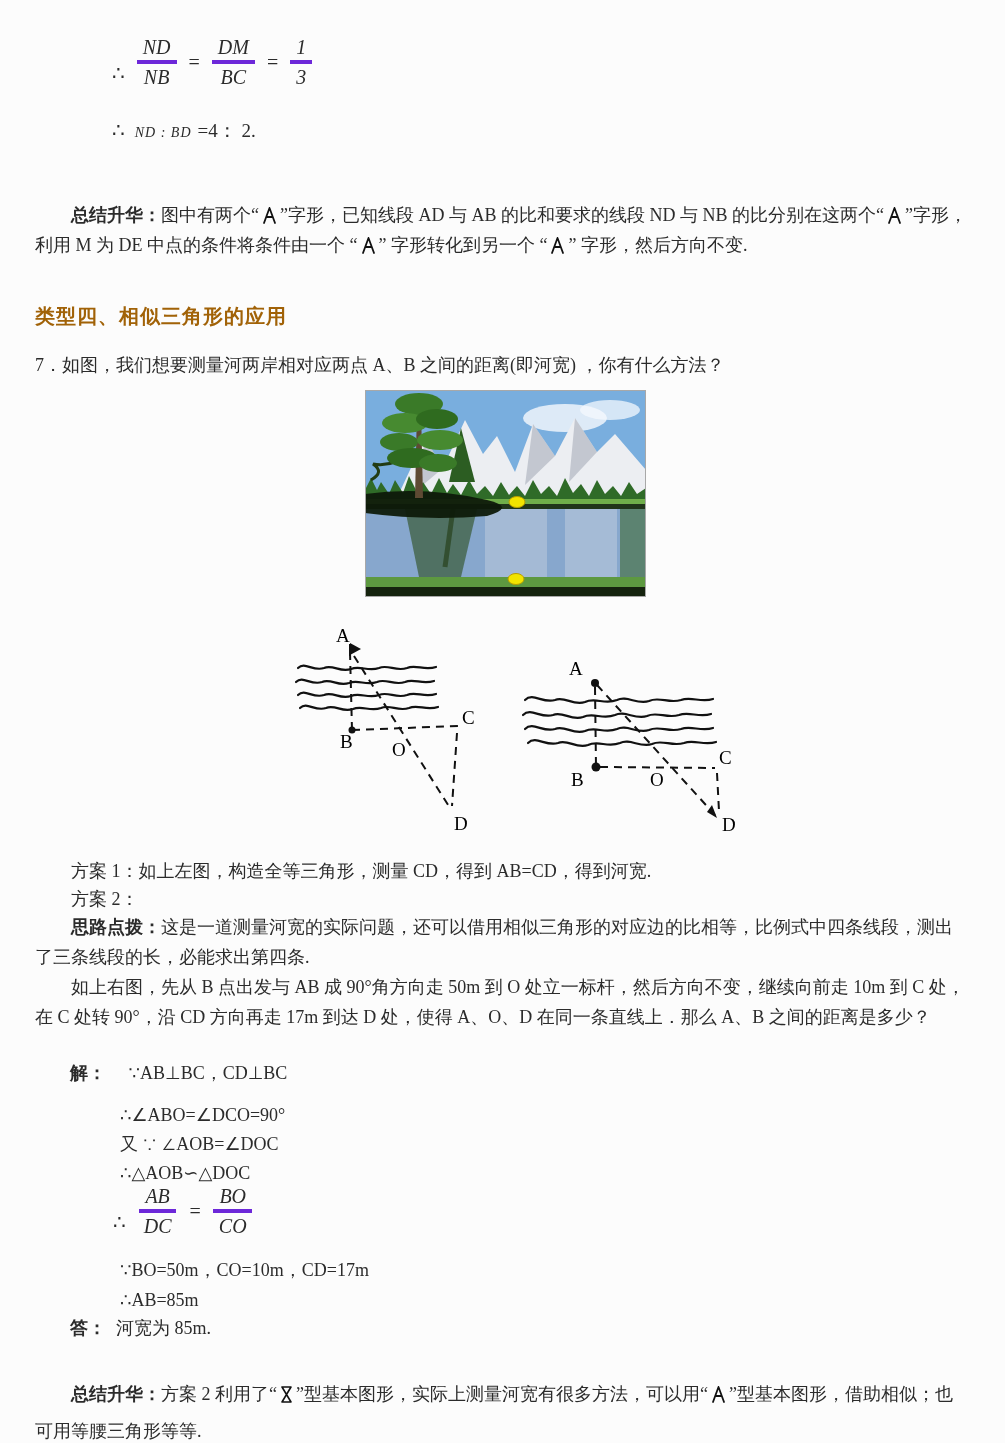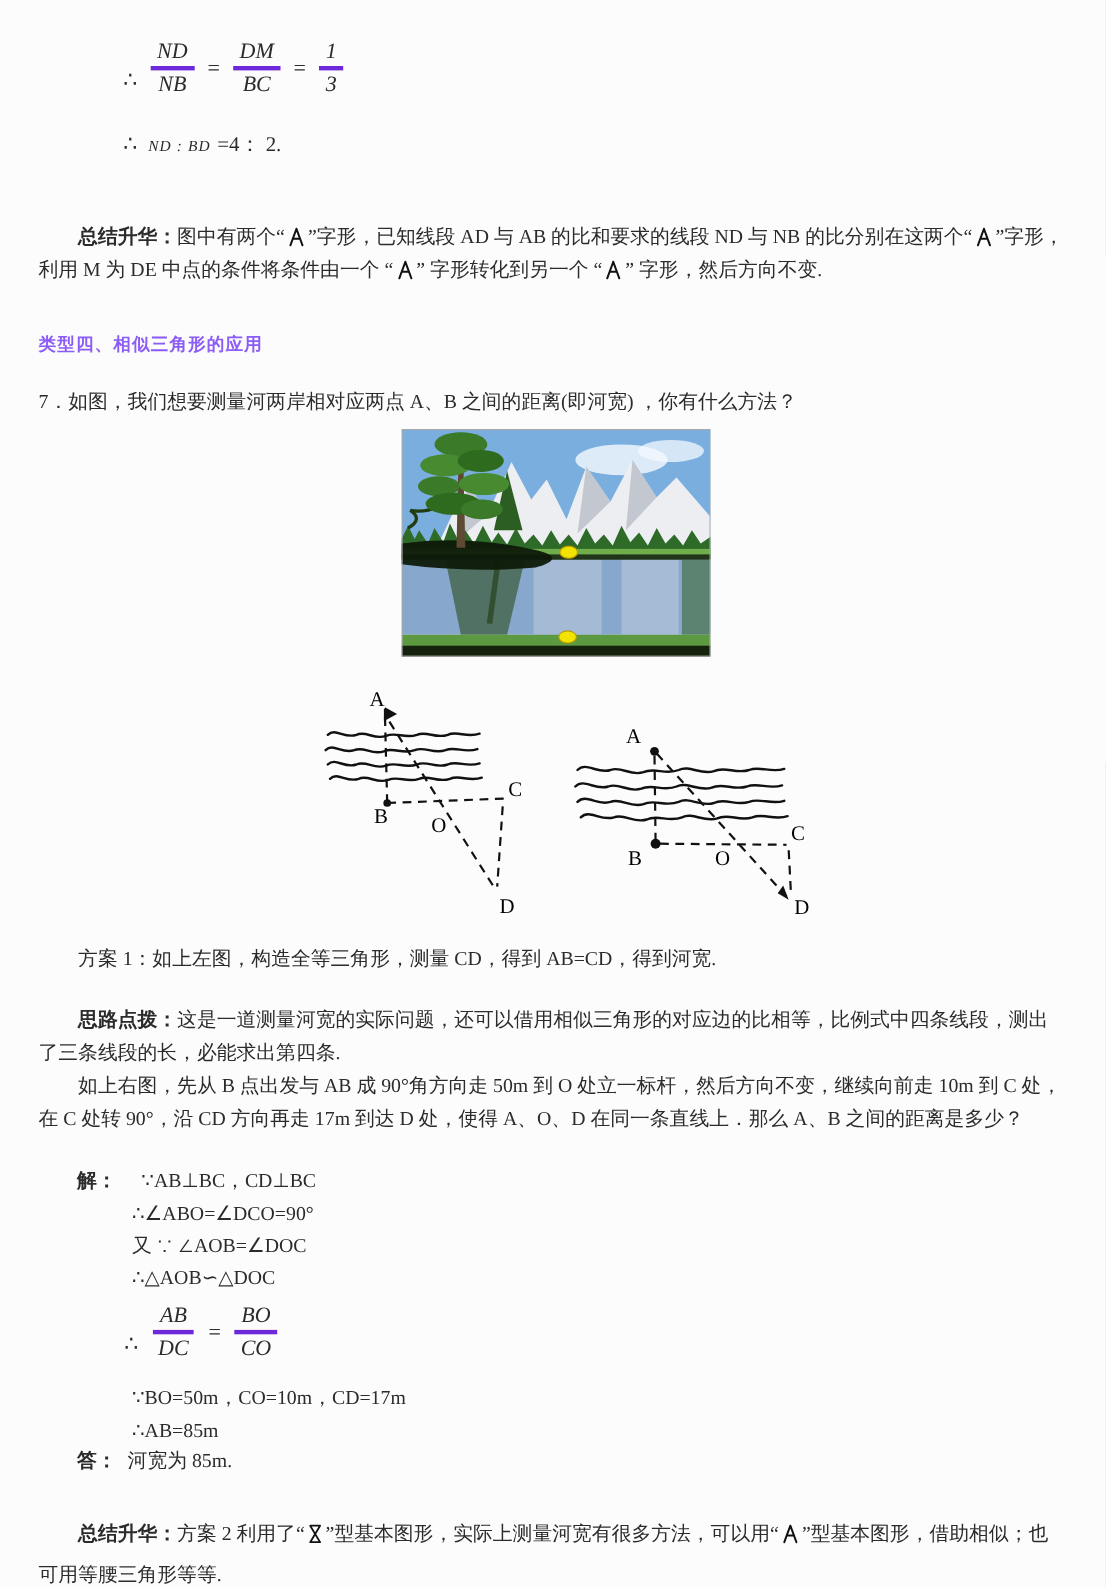--- a/index.html
+++ b/index.html
@@ -3,34 +3,34 @@
 <meta charset="utf-8">
 <style>
   html,body{margin:0;padding:0;background:#e9e9e9;}
   .page{position:relative;width:1005px;height:1443px;margin:0 auto;background:#fcfcfc;
         font-family:"Liberation Serif",serif;color:#2b2b2b;overflow:hidden;}
   .blk{position:absolute;}
   .t{font-size:18px;line-height:30px;}
   .w{width:935px;}
   .indent{text-indent:2em;}
   .bold{font-weight:bold;font-family:"Liberation Sans",sans-serif;}
-  .heading{font-size:16px;font-weight:bold;color:#8b5cf6;font-family:Liberation Mono, monospace;letter-spacing:1px;}
+  .heading{font-size:20px;font-weight:bold;color:#a16207;font-family:Liberation Mono, monospace;letter-spacing:1px;}
   
   .mrow{display:flex;align-items:center;font-size:20px;}
   .tf{align-self:flex-end;margin:0 8px 4px 0;font-style:normal;font-size:20px;}
   .frac{display:inline-flex;flex-direction:column;align-items:center;text-align:center;
         font-style:italic;line-height:1.12;margin:0 4px;}
   .frac .num{padding:0 6px 2px;border-bottom:4px solid #6d28d9;}
   .frac .den{padding:2px 6px 0;}
   .meq{margin:0 8px;font-style:normal;}
   .mi{font-style:italic;font-size:14px;letter-spacing:1px;}
   .up{font-style:normal;font-size:19px;margin-left:6px;}
   
   .glyph{display:inline-block;vertical-align:-4px;margin:0 3px;}
-  .sol-line{margin-bottom:0;}
+  .sol-line{margin-bottom:12px;}
   .sol-steps div{height:29px;}
 </style>
 </head>
 <body>
 
 <div class="page">
 
   <div class="blk mrow" style="left:112px;top:36px;">
     <span class="tf">∴</span>
     <span class="frac">
@@ -146,20 +146,21 @@
     <circle cx="93" cy="122" r="4.5" fill="#111"></circle>
     <polygon points="214,173 204,167 209,160" fill="#111"></polygon>
     <text x="66" y="30">A</text>
     <text x="68" y="141">B</text>
     <text x="216" y="119">C</text>
     <text x="147" y="141">O</text>
     <text x="219" y="186">D</text>
   </svg>
 
   <div class="blk t w indent" style="left:35px;top:856px;">方案 1：如上左图，构造全等三角形，测量 CD，得到 AB=CD，得到河宽.</div>
+  <div class="blk t w indent" style="left:35px;top:884px;">方案 2：</div>
   <div class="blk t w indent" style="left:35px;top:912px;">
     <span class="bold">思路点拨：</span><span>这是一道测量河宽的实际问题，还可以借用相似三角形的对应边的比相等，比例式中四条线段，测出了三条线段的长，必能求出第四条.</span>
   </div>
   <div class="blk t w indent" style="left:35px;top:972px;">如上右图，先从 B 点出发与 AB 成 90°角方向走 50m 到 O 处立一标杆，然后方向不变，继续向前走 10m 到 C 处，在 C 处转 90°，沿 CD 方向再走 17m 到达 D 处，使得 A、O、D 在同一条直线上．那么 A、B 之间的距离是多少？</div>
 
   <div class="blk t" style="left:70px;top:1058px;">
     <div class="sol-line"><span class="bold">解：</span>
       <span style="margin-left:18px;">∵AB⊥BC，CD⊥BC</span></div>
     <div class="sol-steps" style="padding-left:50px;">
       <div>∴∠ABO=∠DCO=90°</div>

